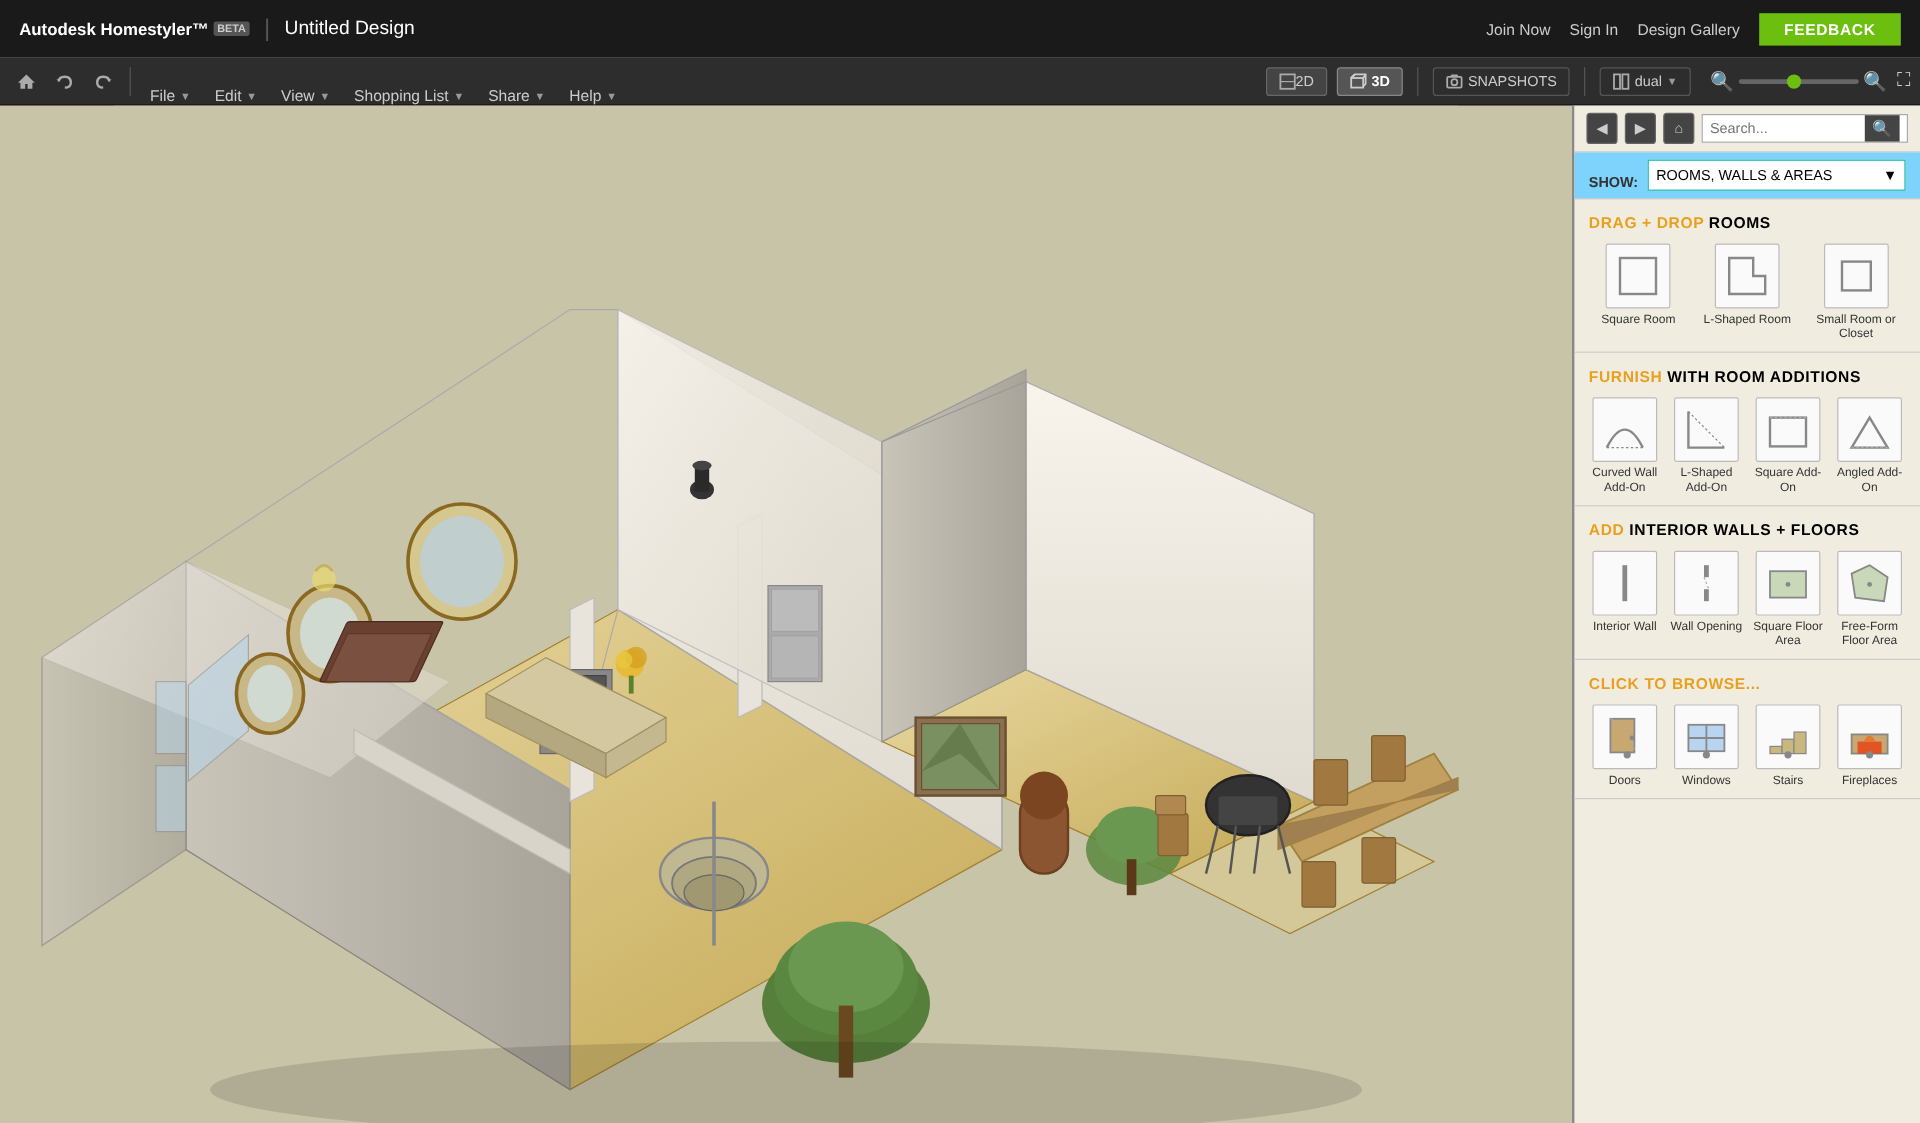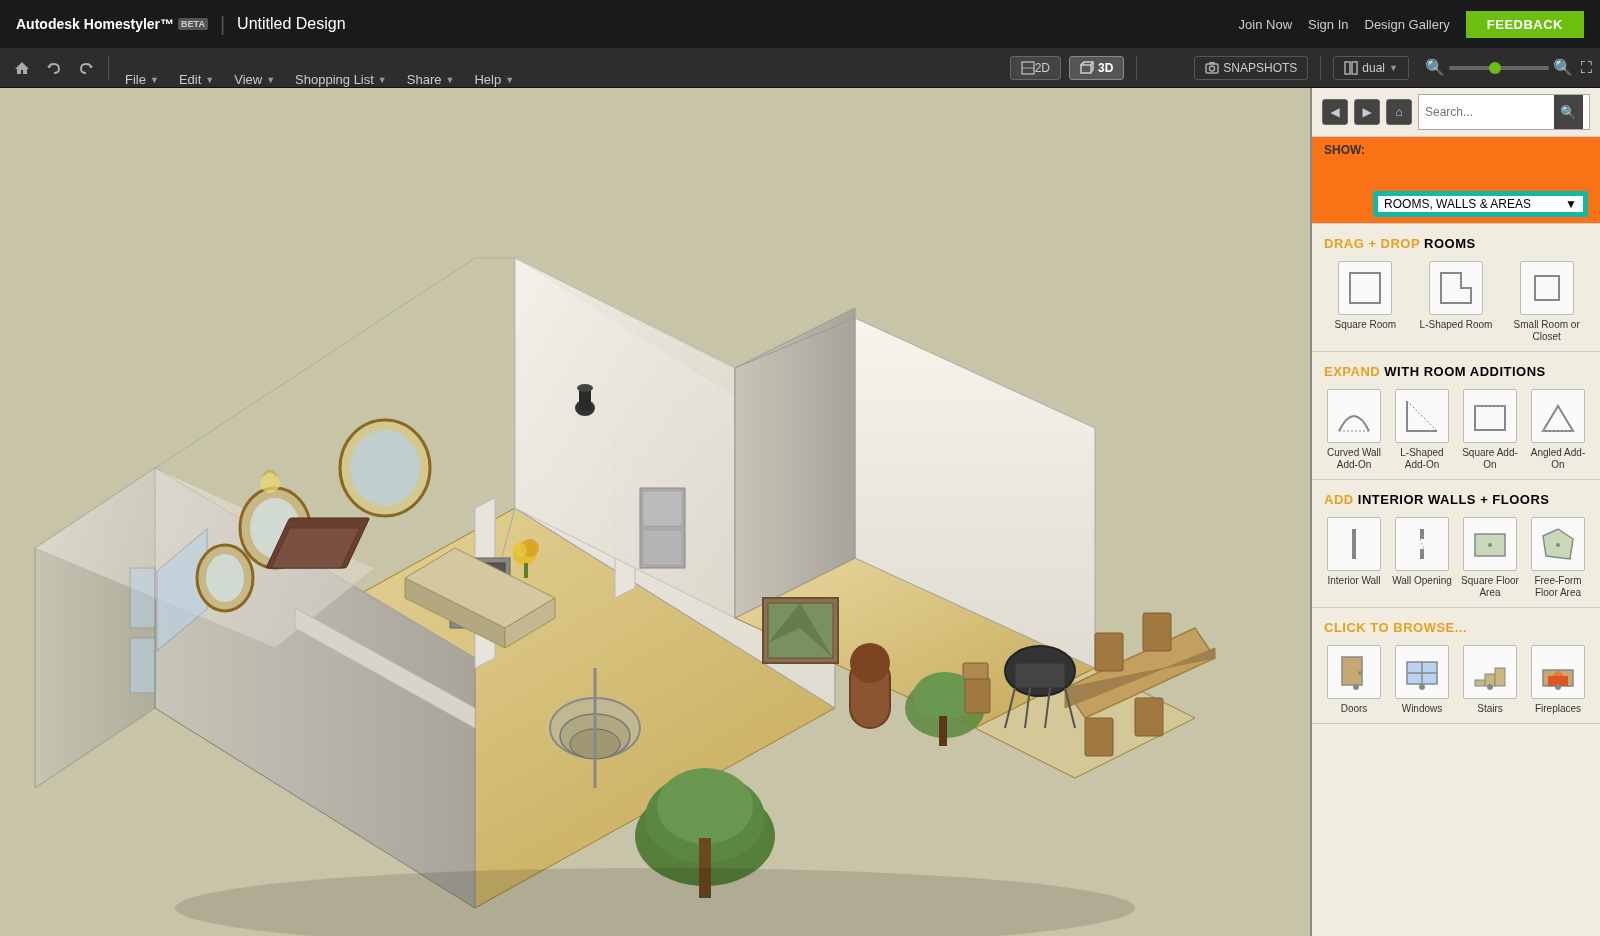--- a/index.html
+++ b/index.html
@@ -60,21 +60,21 @@
       display: flex; align-items: center; gap: 0;
     }
     .view-3d-btn {
       background: #555; border: 1px solid #888; color: #fff;
       padding: 4px 10px; font-size: 12px; cursor: pointer; border-radius: 3px;
       display: flex; align-items: center; gap: 4px; font-weight: bold;
     }
     .snapshots-btn {
       background: none; border: 1px solid #555; color: #ccc;
       padding: 4px 10px; font-size: 12px; cursor: pointer; border-radius: 3px;
-      display: flex; align-items: center; gap: 4px; margin-left: 45px;
+      display: flex; align-items: center; gap: 4px;
     }
     .dual-btn {
       background: none; border: 1px solid #555; color: #ccc;
       padding: 4px 10px; font-size: 12px; cursor: pointer; border-radius: 3px;
       display: flex; align-items: center; gap: 4px;
     }
     .zoom-area {
       display: flex; align-items: center; gap: 4px; margin-left: 8px;
     }
     .zoom-btn { background: none; border: none; color: #ccc; cursor: pointer; font-size: 16px; }
@@ -142,41 +142,41 @@
     .panel-nav {
       display: flex; align-items: center; gap: 6px; padding: 6px 10px;
       background: #f0ede0; border-bottom: 1px solid #ccc;
     }
     .panel-nav-btn {
       width: 26px; height: 26px; background: #444; border: 1px solid #666;
       border-radius: 3px; color: #ccc; font-size: 12px; cursor: pointer;
       display: flex; align-items: center; justify-content: center;
     }
     .panel-search {
-      flex: 1; height: 36px; background: #fff; border: 1px solid #aaa;
+      flex: 1; height: 24px; background: #fff; border: 1px solid #aaa;
       padding: 0 6px; font-size: 12px; display: flex; align-items: center;
       position: relative;
     }
     .panel-search input {
       border: none; outline: none; width: 100%; font-size: 12px;
     }
     .panel-search-btn {
       background: #444; border: none; color: #ccc; padding: 0 6px; cursor: pointer; height: 100%;
     }
 
     
     .show-row {
-      display: flex; align-items: flex-start; gap: 8px; padding: 6px 12px;
-      background: #f97316; border-bottom: 1px solid #ccc;
+      display: flex; align-items: flex-end; gap: 8px; padding: 6px 12px;
+      background: #7dd3fc; border-bottom: 1px solid #ccc;
     }
     .show-label { font-size: 12px; font-weight: bold; color: #333; }
     .show-dropdown {
-      flex: 1; height: 26px; background: #fff; border: 5px solid #14b8a6;
+      flex: 1; height: 26px; background: #fff; border: 1px solid #14b8a6;
       font-size: 12px; padding: 0 6px; cursor: pointer;
-      display: flex; align-items: center; justify-content: space-between; margin-top: 48px;
+      display: flex; align-items: center; justify-content: space-between;
     }
 
     
     .panel-section { padding: 12px 12px 8px; border-bottom: 1px solid #ccc; }
     .section-title { font-size: 13px; font-weight: bold; margin-bottom: 10px; letter-spacing: 0.5px; }
     .section-title .keyword { color: #e8a020; }
 
     .items-grid { display: grid; grid-template-columns: repeat(3, 1fr); gap: 8px; }
     .items-grid-4 { display: grid; grid-template-columns: repeat(4, 1fr); gap: 8px; }
 
@@ -536,21 +536,21 @@
               </svg>
           </div>
           <span class="item-label">Small Room
 or Closet</span>
         </div>
       </div>
     </div>
 
     <div class="panel-section">
       <div class="section-title">
-        <span class="keyword">EXPAND</span>
+        <span class="keyword">FURNISH</span>
         <span> <span>WITH ROOM ADDITIONS</span></span>
       </div>
       <div class="items-grid-4">
 
         <div class="grid-item">
           <div class="item-icon-box">
             <svg width="40" height="40" viewBox="0 0 40 40">
                 <path d="M5,35 Q20,5 35,35" fill="none" stroke="#888" stroke-width="2"></path>
                 <line x1="5" y1="35" x2="35" y2="35" stroke="#888" stroke-width="1" stroke-dasharray="2,2"></line>
               </svg>

